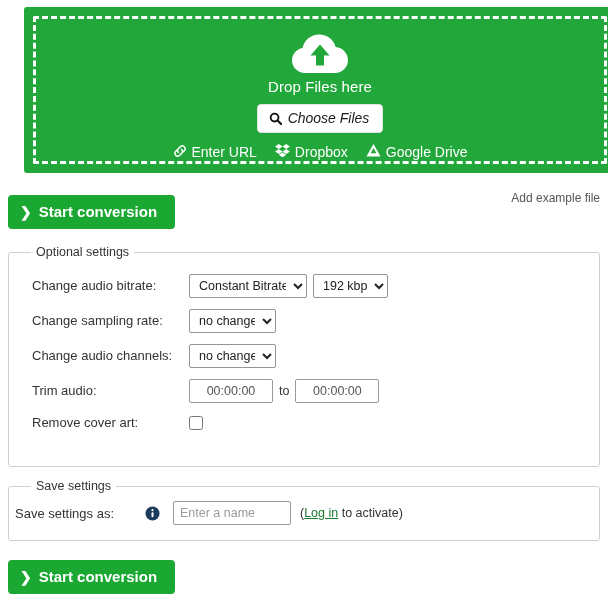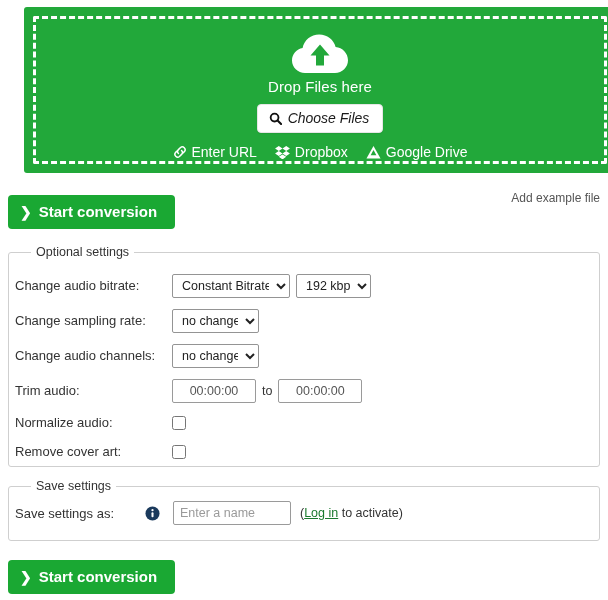--- a/index.html
+++ b/index.html
@@ -74,21 +74,21 @@
   .service-row {
     margin-top: 11px;
     display: flex;
     align-items: center;
     gap: 18px;
     color: #ffffff;
     font-size: 14px;
   }
   .service {
     display: inline-flex;
-    align-items: center;
+    align-items: flex-start;
     gap: 5px;
     color: #ffffff;
     text-decoration: none;
     cursor: pointer;
   }
   .service svg { display: block; }
 
   
   .btn-start {
     background: #1aa833;
@@ -154,20 +154,21 @@
   }
   #save-settings {
     left: 8px;
     top: 479px;
     width: 592px;
     height: 62px;
   }
 
   .settings-grid {
     padding: 9px 0 0 0;
+    margin-left: 17px;
   }
   .row {
     display: flex;
     align-items: center;
     height: 35px;
     padding-left: 6px;
   }
   .row .label {
     width: 157px;
     font-size: 13px;
@@ -323,26 +324,20 @@
 
     <div class="row">
       <div class="label">Trim audio:</div>
       <div class="ctrl">
         <input type="text" class="trim-input" value="00:00:00" style="">
         <span class="to-text">to</span>
         <input type="text" class="trim-input" value="00:00:00" style="">
       </div>
     </div>
 
-    <div class="row" style="height:29px">
-      <div class="label">Normalize audio:</div>
-      <div class="ctrl">
-        <input type="checkbox" style="">
-      </div>
-    </div>
 
     <div class="row" style="height:29px">
       <div class="label">Remove cover art:</div>
       <div class="ctrl">
         <input type="checkbox" style="">
       </div>
     </div>
 
   </div>
 </fieldset>

